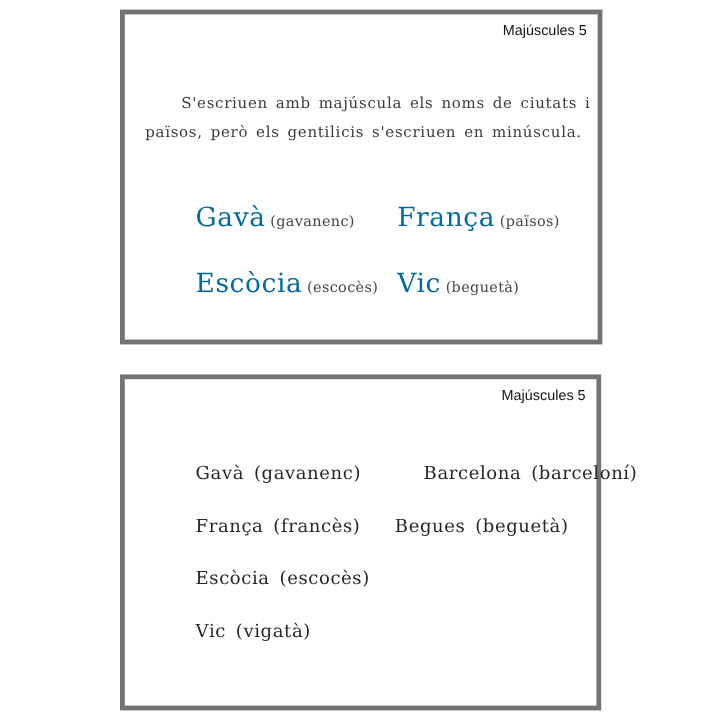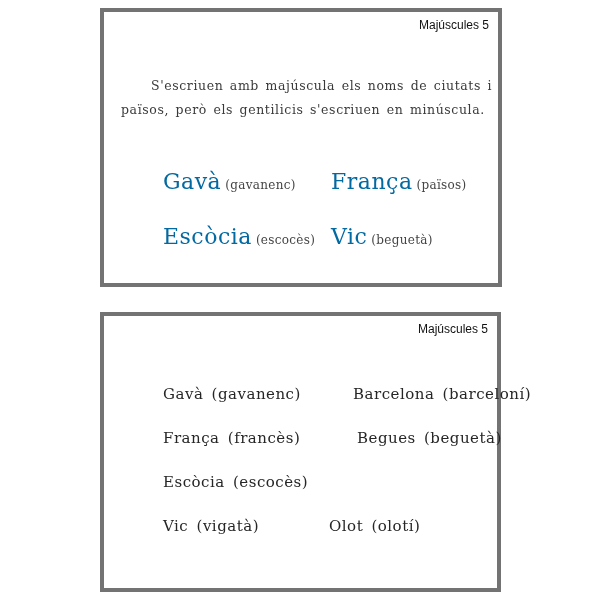--- a/index.html
+++ b/index.html
@@ -98,17 +98,16 @@
       <span class="city">Vic</span><span class="gent">(beguetà)</span>
     </div>
   </div>
 </div>
 
 <div class="card" id="card2">
   <div class="card-header">Majúscules 5</div>
   <div class="list-item cursive" style="left:59px; top:69px;">Gavà (gavanenc)</div>
   <div class="list-item cursive" style="left:225px; top:69px;margin-left:24px;">Barcelona (barceloní)</div>
   <div class="list-item cursive" style="left:59px; top:113px;">França (francès)</div>
-  <div class="list-item cursive" style="left:225px; top:113px;margin-left:28px;">Begues (beguetà)</div>
+  <div class="list-item cursive" style="left:225px; top:113px;">Begues (beguetà)</div>
   <div class="list-item cursive" style="left:59px; top:157px;">Escòcia (escocès)</div>
   <div class="list-item cursive" style="left:59px; top:201px;">Vic (vigatà)</div>
-  <div class="list-item cursive" style="left:225px; top:201px;">Olot (olotí)</div>
 </div>
 
 </body></html>

